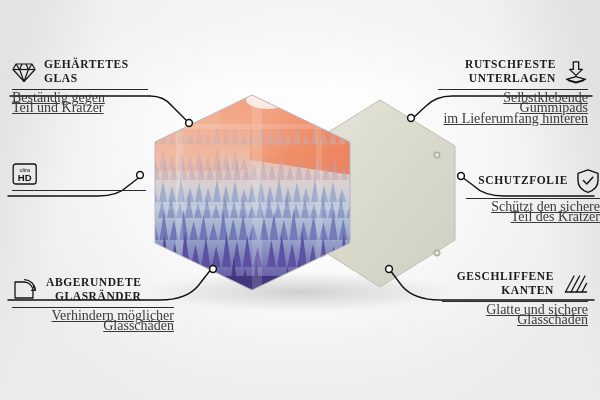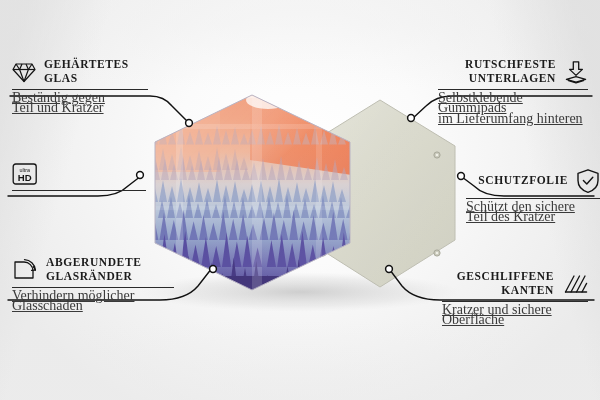--- a/index.html
+++ b/index.html
@@ -34,21 +34,21 @@
     font-weight:700;letter-spacing:.6px;color:#1b1b1b;
     font-size:11.5px;line-height:13.5px;text-transform:uppercase;
   }
   .feat.right .ttl{text-align:right;}
   .rule{height:1px;background:#2a2a2a;margin:4px 0 3px 0;width:100%;}
   .sub{
     font-size:14px;line-height:10.4px;color:#3a3a3a;
     font-family:"Liberation Serif", serif;
     text-decoration:underline;
   }
-  .feat.right .sub{text-align:left;}
+  .feat.right .sub{text-align:right;}
   .ico{flex:0 0 auto;display:block;}
 
   
   #product{position:absolute;left:0;top:0;width:600px;height:400px;}
 </style>
 </head>
 <body>
 
 <div id="stage">
   <div class="vig"></div>
@@ -239,21 +239,21 @@
     <div class="row">
       <svg class="ico" width="26" height="24" viewBox="0 0 26 24">
         <rect x="1.2" y="2" width="23" height="20" rx="2.5" ry="2.5" fill="none" stroke="#141414" stroke-width="1.3"></rect>
         <text x="12.7" y="10.4" text-anchor="middle" font-family="Liberation Sans, sans-serif" font-size="5.4" fill="#141414">ultra</text>
         <text x="12.7" y="19.2" text-anchor="middle" font-family="Liberation Sans, sans-serif" font-size="9.6" font-weight="bold" fill="#141414">HD</text>
       </svg>
     </div>
     <div class="rule"></div>
   </div>
 
-  <div class="feat left" style="left:12px;top:256px;width:162px;">
+  <div class="feat left" style="left:12px;top:276px;width:162px;text-align:right;">
     <div class="row">
       <svg class="ico" width="26" height="24" viewBox="0 0 26 24">
         <g fill="none" stroke="#141414" stroke-width="1.3" stroke-linejoin="round" stroke-linecap="round">
           <path d="M3,4 H12 A9,9 0 0 1 21,13 V20 H3 Z"></path>
           <path d="M12.5,1.6 A11.5,11.5 0 0 1 23.4,12"></path>
           <path d="M23.4,12 L21.3,8.6 M23.4,12 L19.6,12.4"></path>
         </g>
       </svg>
       <div>
         <div class="ttl">ABGERUNDETE</div>
@@ -310,16 +310,16 @@
         <g stroke="#141414" stroke-width="1.3" stroke-linecap="round" fill="none">
           <path d="M3.5,19 L12,3"></path>
           <path d="M9,19 L17.5,3"></path>
           <path d="M14.5,19 L23,3"></path>
           <path d="M20,19 L24.6,10.4"></path>
           <path d="M3.5,19 H24.6"></path>
         </g>
       </svg>
     </div>
     <div class="rule"></div>
-    <div class="sub">Kratzer und sichere Oberfläche</div>
+    <div class="sub">Glatte und sichere Glasschäden</div>
   </div>
 
 </div>
 
 </body></html>

